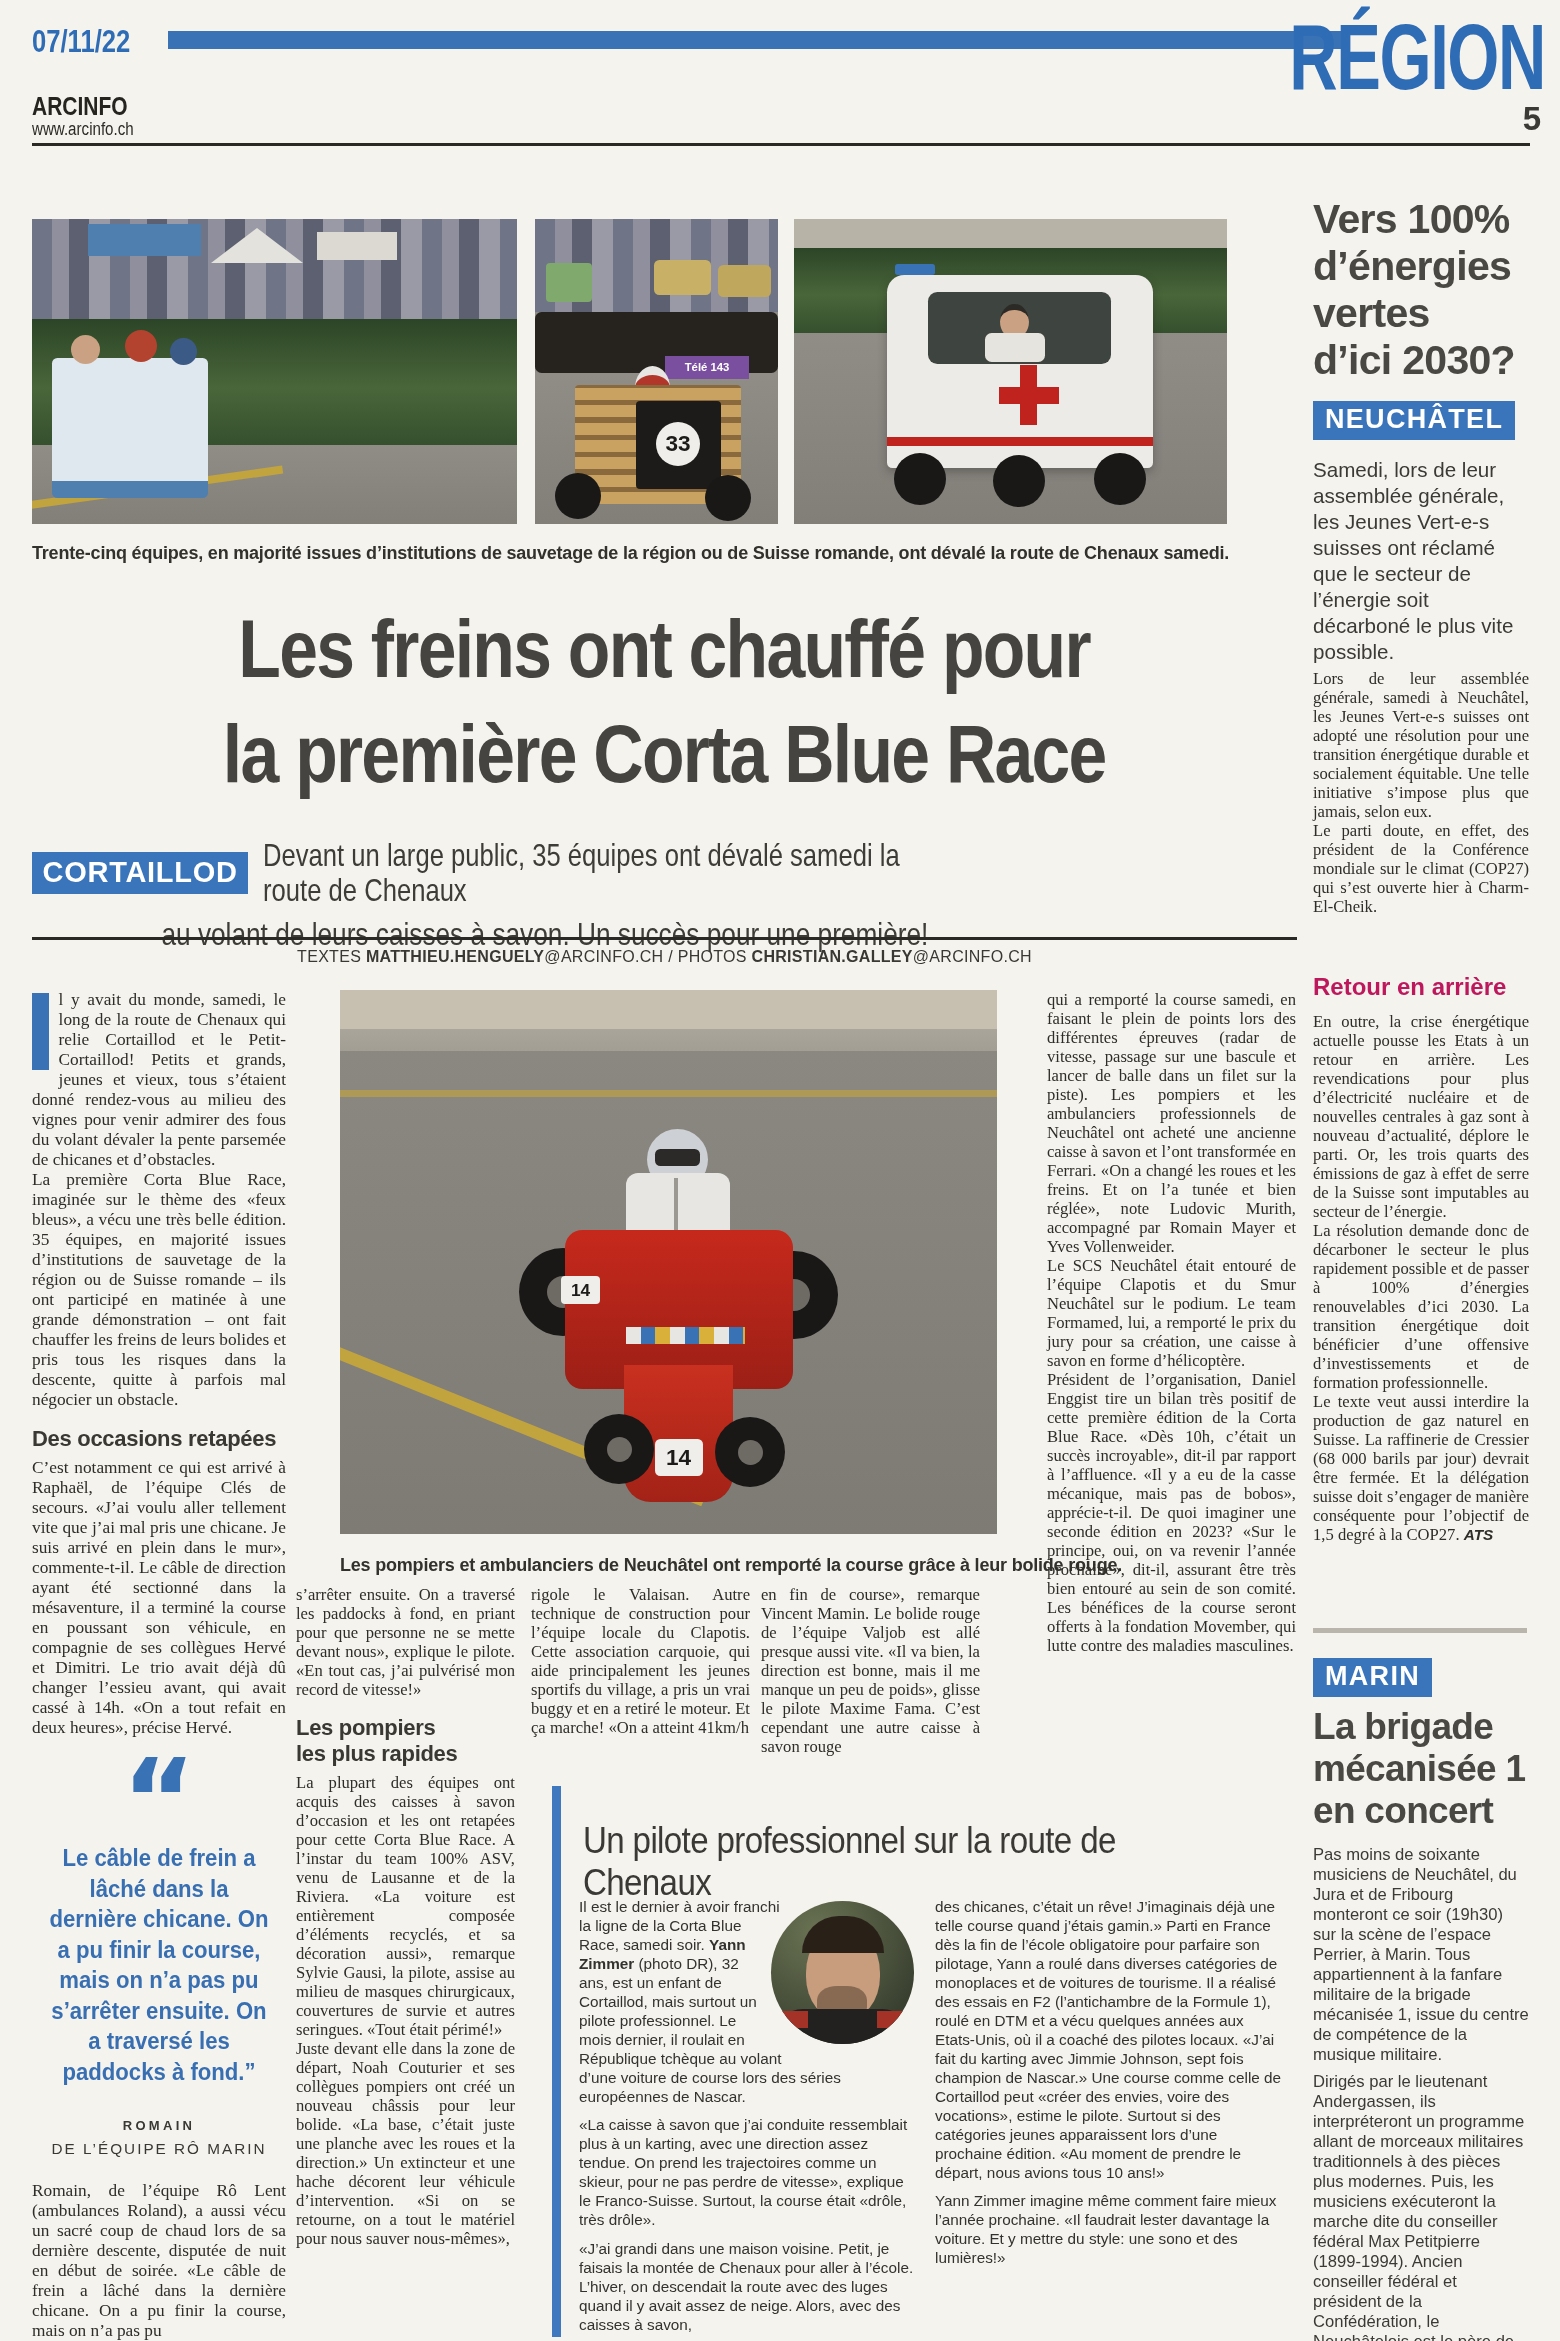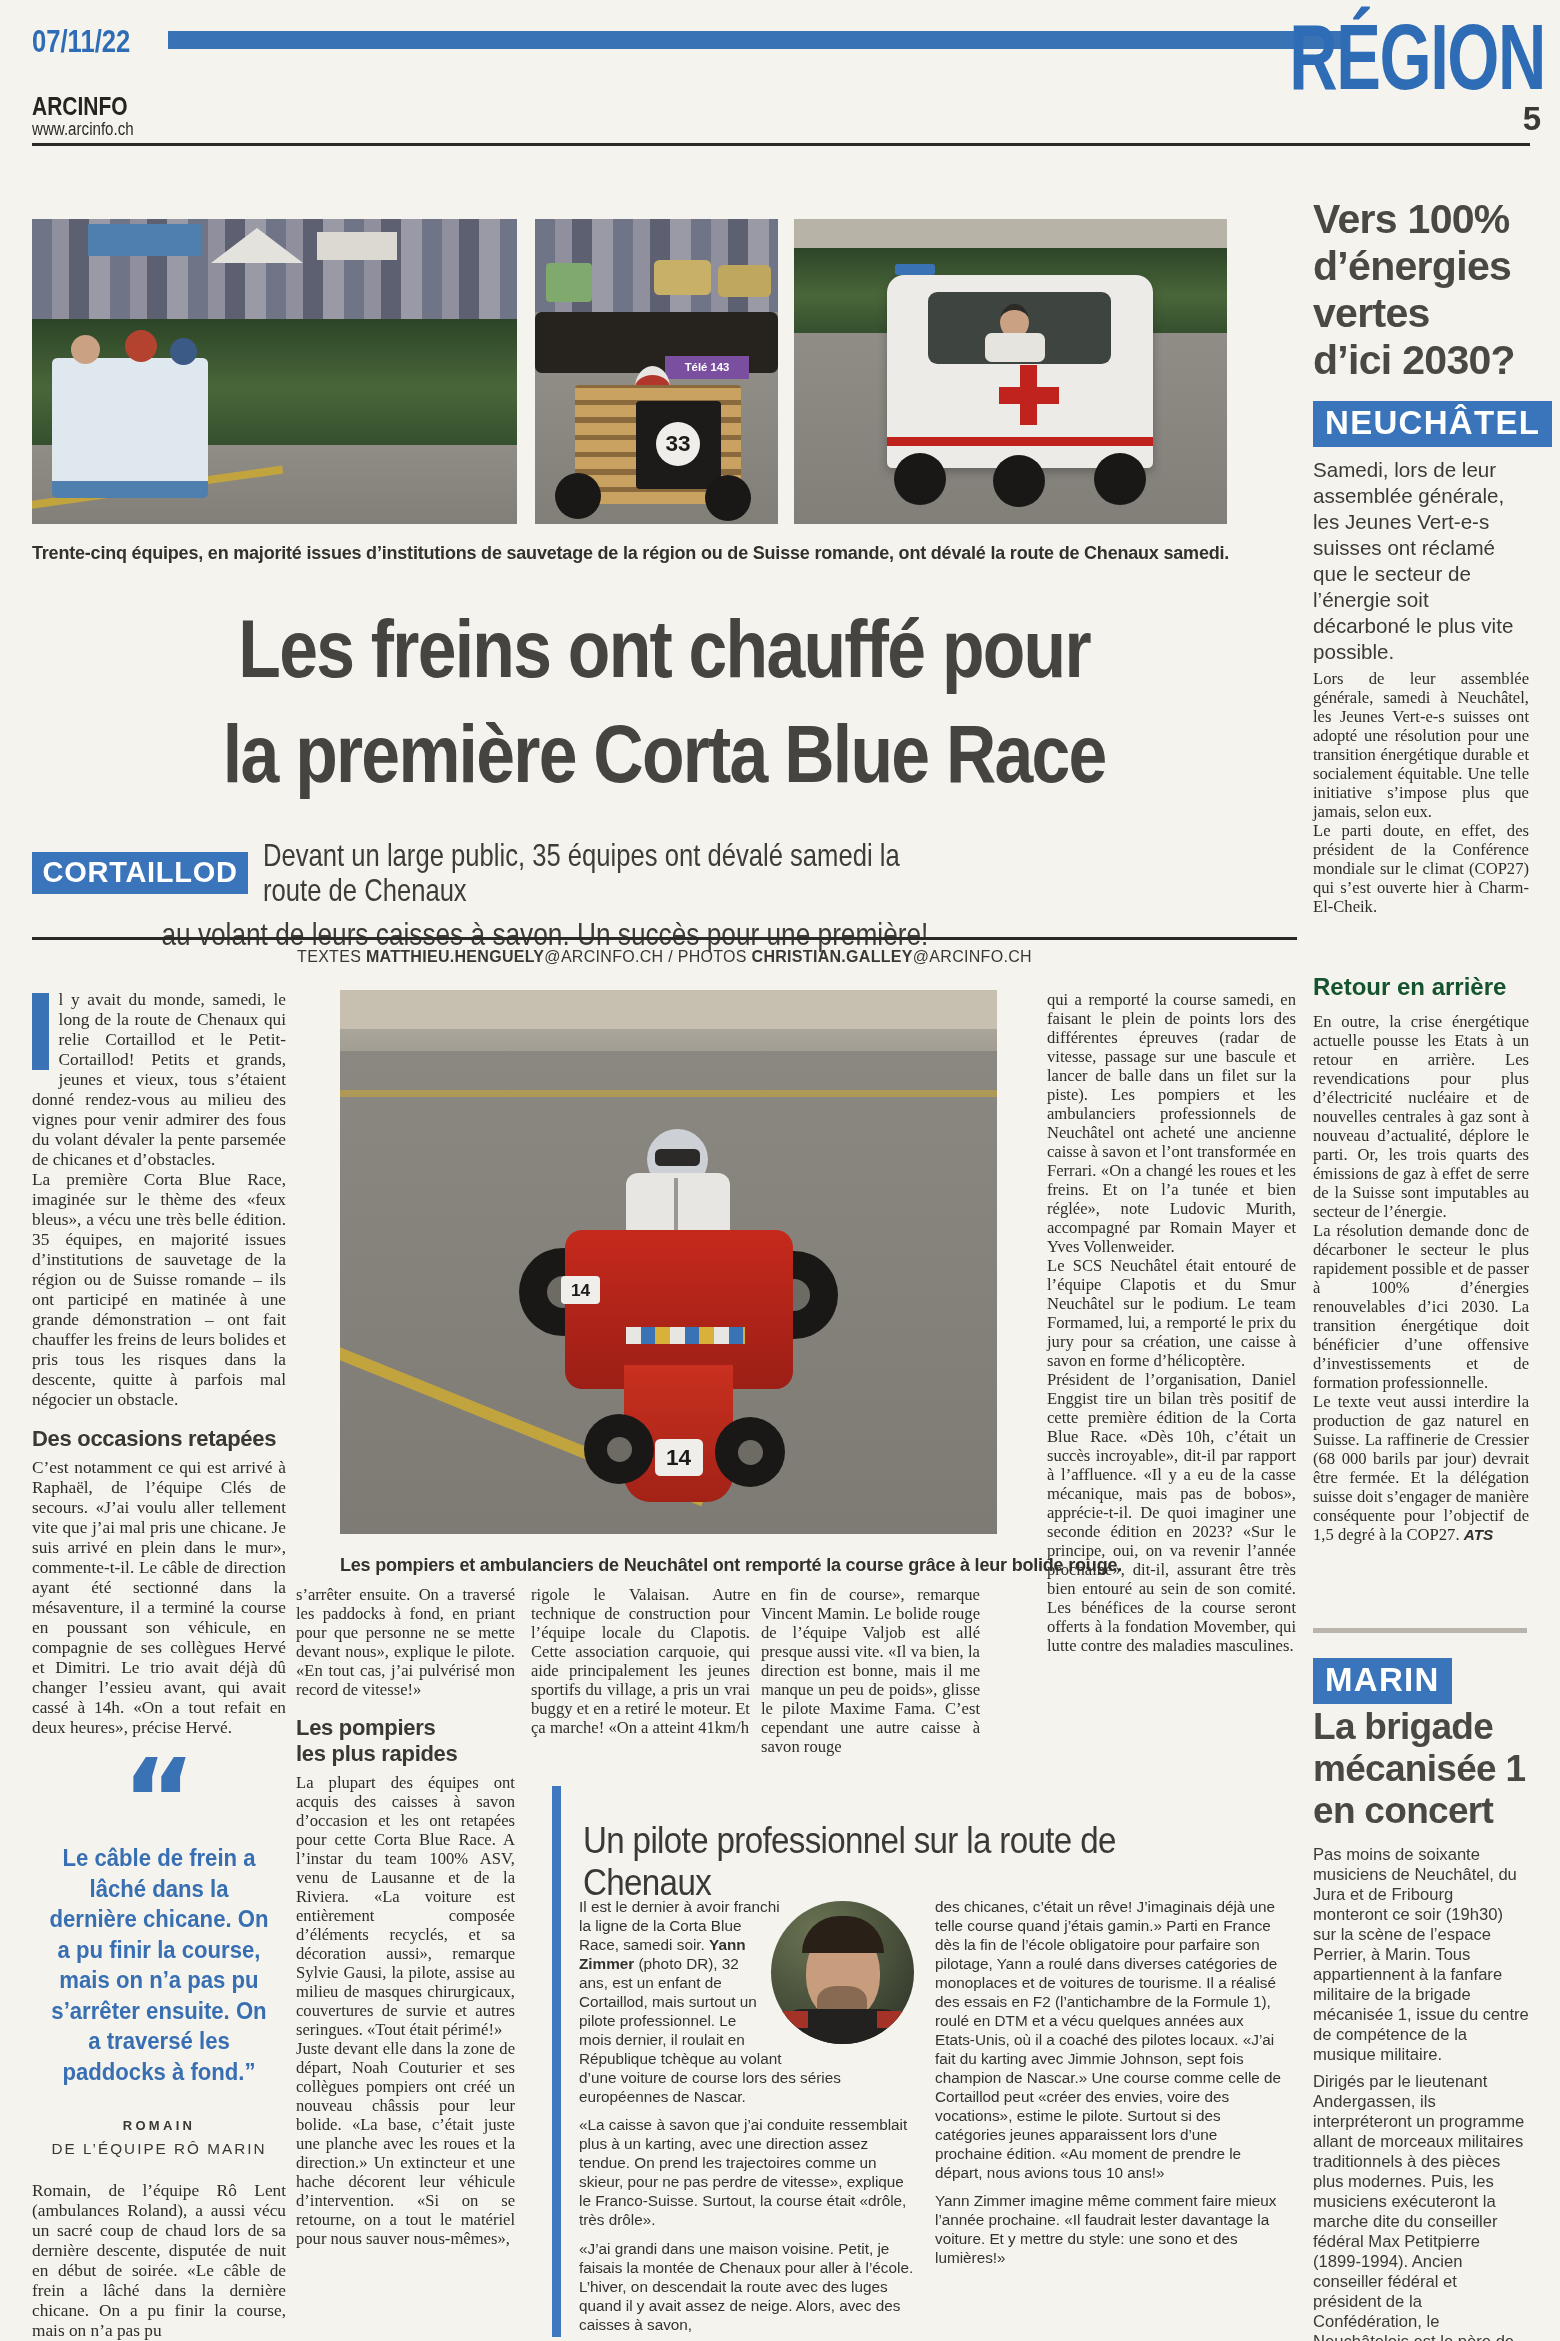--- a/index.html
+++ b/index.html
@@ -70,27 +70,27 @@
   .boxcol{top:1887px;font-size:15.3px;line-height:19px;color:#34322e;margin-top:10px;}
   .boxcol p{margin:0 0 9.3px;}
   .bA{left:579px;width:335px;}
   .bB{left:935px;width:352px;}
   .portrait{float:right;width:143px;height:143px;border-radius:50%;margin:4px 0 6.6px 13.3px;shape-outside:circle(50%);
             background:radial-gradient(circle at 32% 22%,#6a7353,#3a4030 75%);position:relative;overflow:hidden;}
 
   
   .sb{left:1313px;width:216px;}
   .sb-h1{top:196px;font-size:41px;line-height:47px;font-weight:bold;color:#4a4843;letter-spacing:-0.7px;}
-  .sb-tag{display:inline-block;background:#3a74ba;color:#fff;font-weight:bold;font-size:33px;padding:3.3px 12px 4.6px;letter-spacing:1.3px;}
+  .sb-tag{display:inline-block;background:#3a74ba;color:#fff;font-weight:bold;font-size:27px;padding:3.3px 12px 4.6px;letter-spacing:1.3px;}
   .sb-tag1{top:401px;}
   .sb-lead{top:457px;font-size:20.6px;line-height:26px;color:#3c3a35;}
   .sb-serif{font-family:"Liberation Serif",serif;text-align:justify;hyphens:auto;font-size:16.6px;line-height:19px;color:#2f2d28;}
   .sb-serif p{margin:0;}
   .sb-s1{top:669px;}
-  .sb-sub{top:973px;font-size:24px;font-weight:bold;color:#14532d;}
+  .sb-sub{top:973px;font-size:24px;font-weight:bold;color:#be185d;}
   .sb-s2{top:1012px;}
   .sig{font-weight:bold;font-style:italic;font-family:"Liberation Sans",sans-serif;font-size:15.3px;}
   .sb-div{top:1628px;width:214px;height:4.6px;background:#b9b5ad;}
   .sb-tag2{top:1658px;}
   .sb-h2{top:1706px;font-size:37px;line-height:42px;font-weight:bold;color:#4a4843;letter-spacing:-0.7px;}
   .sb-b2{top:1845px;font-size:16.6px;line-height:20px;color:#3c3a35;}
   .sb-b2 p{margin:0 0 6.6px;}
 
   
   .band{position:absolute;left:0;width:100%;}

